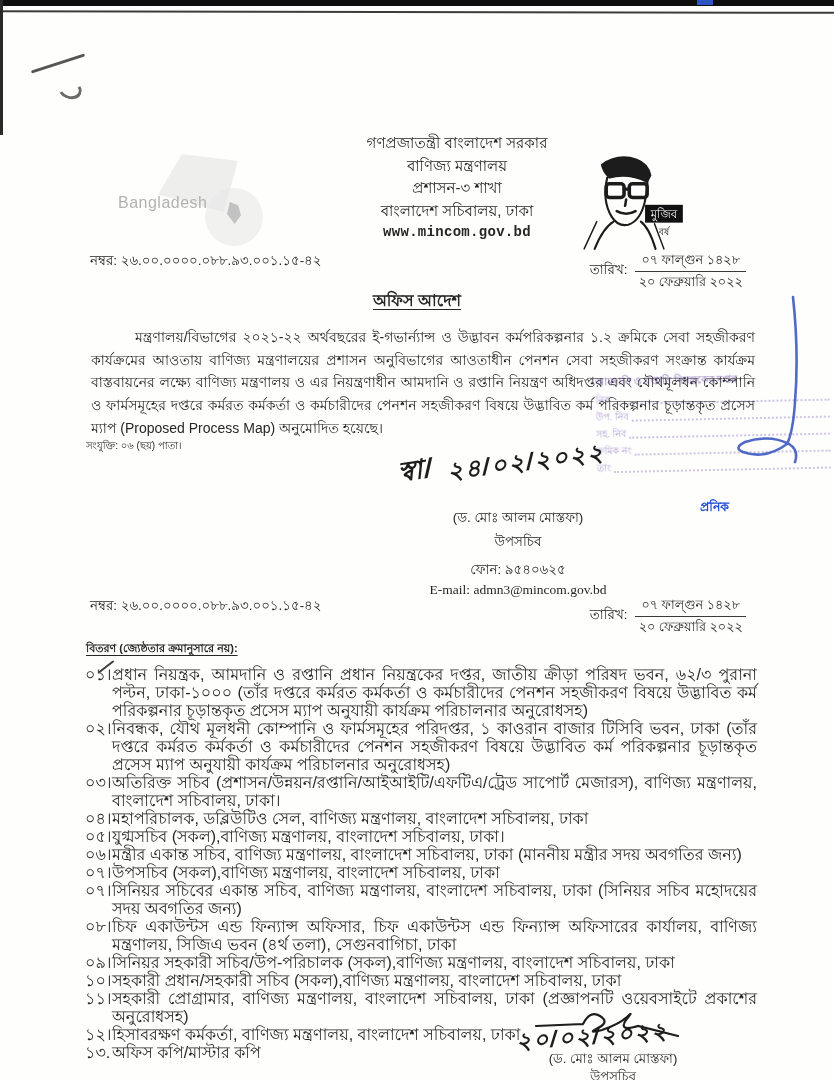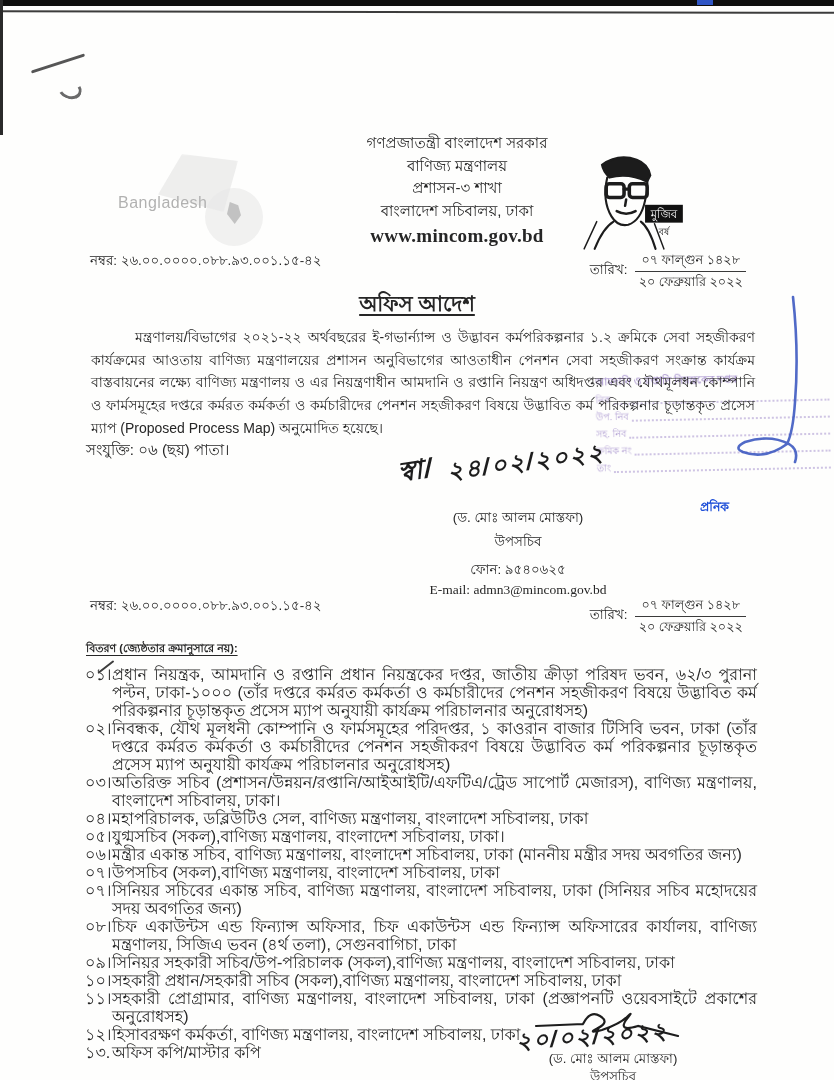--- a/index.html
+++ b/index.html
@@ -19,34 +19,34 @@
   
   .bd-watermark{position:absolute;left:100px;top:146px;width:190px;height:110px;opacity:.55;}
   .wm-blob{position:absolute;left:58px;top:8px;width:80px;height:58px;background:#c9c9c9;opacity:.55;clip-path:polygon(30% 0,100% 12%,82% 100%,0 70%);filter:blur(1px);}
   .wm-globe{position:absolute;left:105px;top:42px;width:58px;height:58px;border-radius:50%;background:#d6d6d6;opacity:.6;filter:blur(.6px);}
   .wm-globe:after{content:"";position:absolute;left:22px;top:14px;width:14px;height:22px;background:#4a4a4a;clip-path:polygon(20% 0,80% 15%,100% 60%,55% 100%,0 55%);}
   .wm-text{position:absolute;left:18px;top:48px;font-size:16px;color:#737373;letter-spacing:.5px;filter:blur(.4px);}
   
   .mujib{position:absolute;left:553px;top:146px;width:140px;height:105px;}
   
   .letterhead{position:absolute;left:247px;top:132px;width:420px;text-align:center;line-height:1.5;font-size:15px;}
-  .letterhead .site{font-family:Liberation Serif, serif;font-weight:bold;font-size:19px;letter-spacing:.3px;}
+  .letterhead .site{font-family:Liberation Mono, monospace;font-weight:bold;font-size:14px;letter-spacing:.3px;}
   
   .memo-row{position:absolute;left:90px;width:656px;display:flex;justify-content:space-between;align-items:flex-start;font-size:13.4px;}
   .memo-row.m1{top:251px;}
   .memo-row.m2{top:596px;}
   .date-wrap{display:flex;gap:8px;align-items:center;}
   .date-stack{text-align:center;font-size:12.8px;line-height:1.45;}
   .date-stack .d-top{border-bottom:1.4px solid #3a3a3a;padding:0 6px 1px 6px;}
   .date-stack .d-bot{padding-top:1px;}
   
-  .doc-title{position:absolute;top:288px;left:0;width:100%;text-align:center;font-size:21px;font-weight:bold;text-decoration:underline;text-underline-offset:3px;}
+  .doc-title{position:absolute;top:288px;left:0;width:100%;text-align:center;font-size:16px;font-weight:bold;text-decoration:underline;text-underline-offset:3px;}
   
   .body-para{position:absolute;top:326px;left:91px;width:664px;font-size:14px;line-height:1.62;text-align:justify;text-indent:44px;z-index:3;}
-  .attachment{position:absolute;top:438px;left:86px;font-size:15px;z-index:3;}
+  .attachment{position:absolute;top:438px;left:86px;font-size:10px;z-index:3;}
   
   .stamp{position:absolute;left:596px;top:372px;width:234px;height:108px;transform:rotate(-1.2deg);color:#7a5bb5;z-index:1;filter:blur(.35px);opacity:.75;}
   .stamp-header{font-size:10.5px;font-weight:bold;opacity:.75;white-space:nowrap;overflow:hidden;}
   .stamp-row{display:flex;align-items:flex-end;gap:3px;font-size:9.5px;height:17px;opacity:.8;}
   .stamp-row .dots{flex:1;border-bottom:2px dotted rgba(122,91,181,.6);margin-bottom:3px;}
   .stamp-side{position:absolute;left:700px;top:498px;font-size:12.5px;font-weight:bold;color:#1d4ed8;filter:blur(.3px);z-index:4;}
   .blue-stroke{position:absolute;left:715px;top:292px;z-index:2;}
   
   .hand{font-style:italic;font-weight:bold;color:#1d1d1d;}
   .sign-mark1{position:absolute;left:398px;top:449px;font-size:27px;transform:rotate(-8deg);z-index:4;letter-spacing:2px;}

